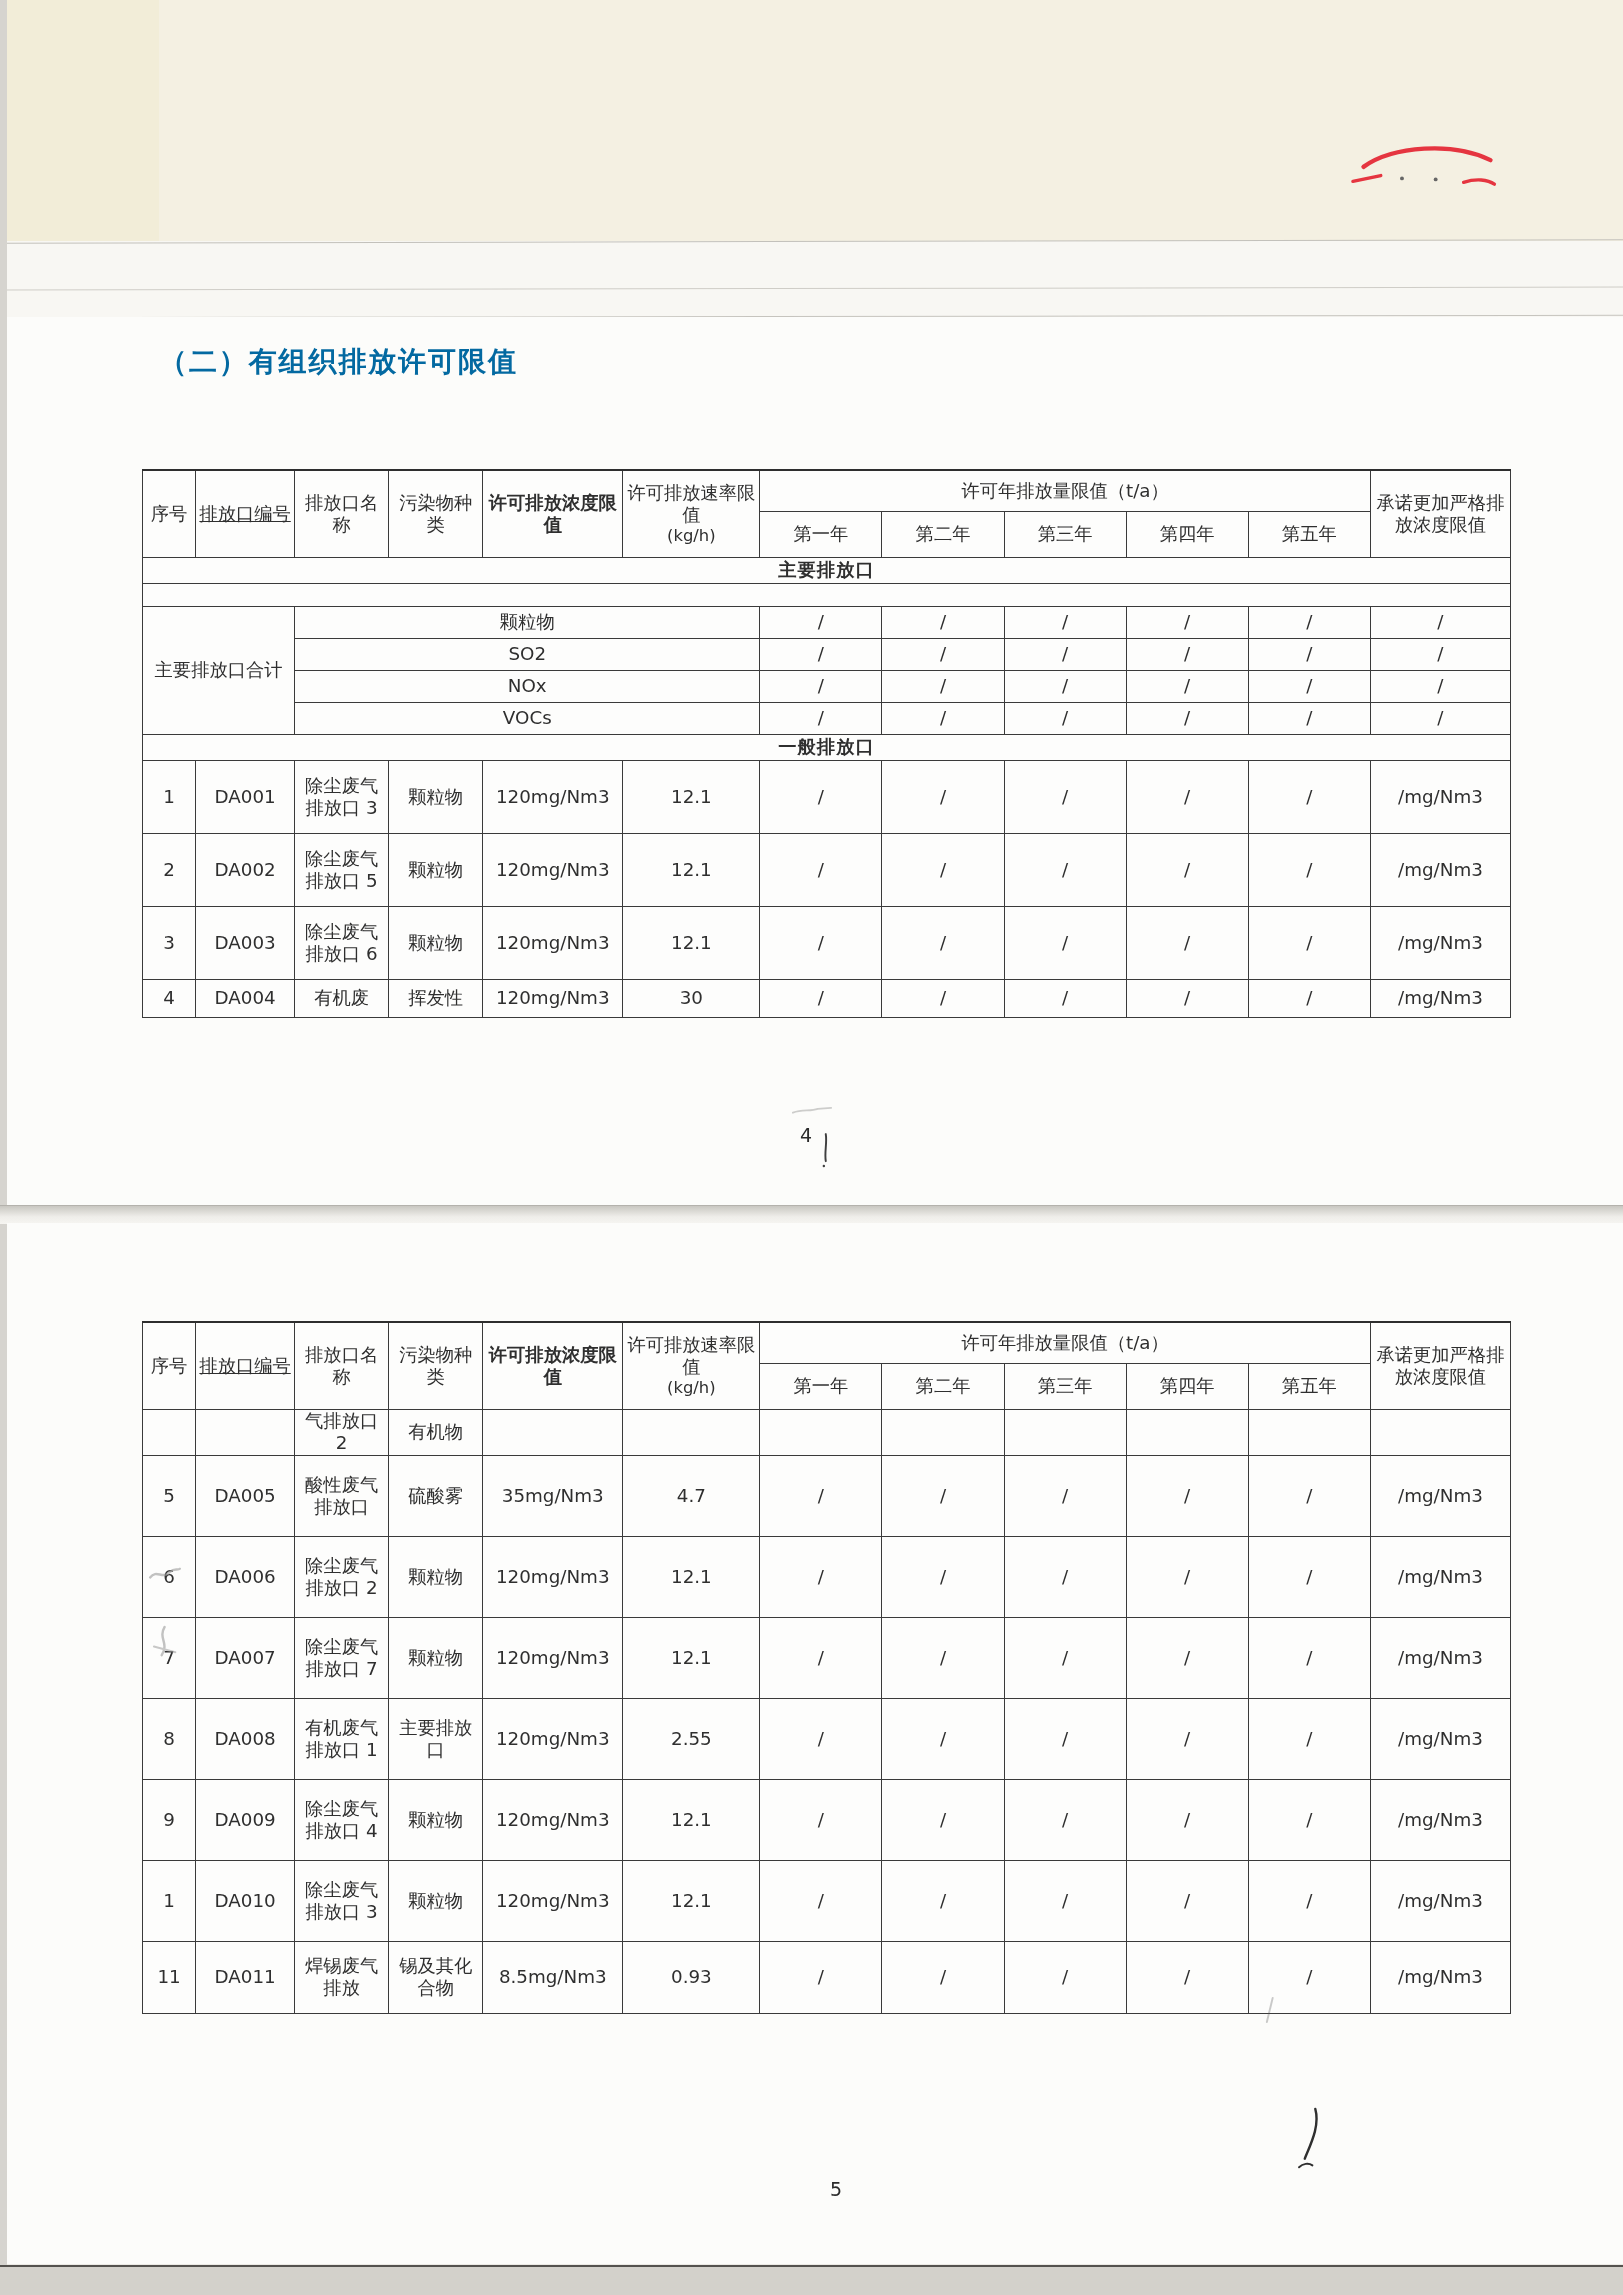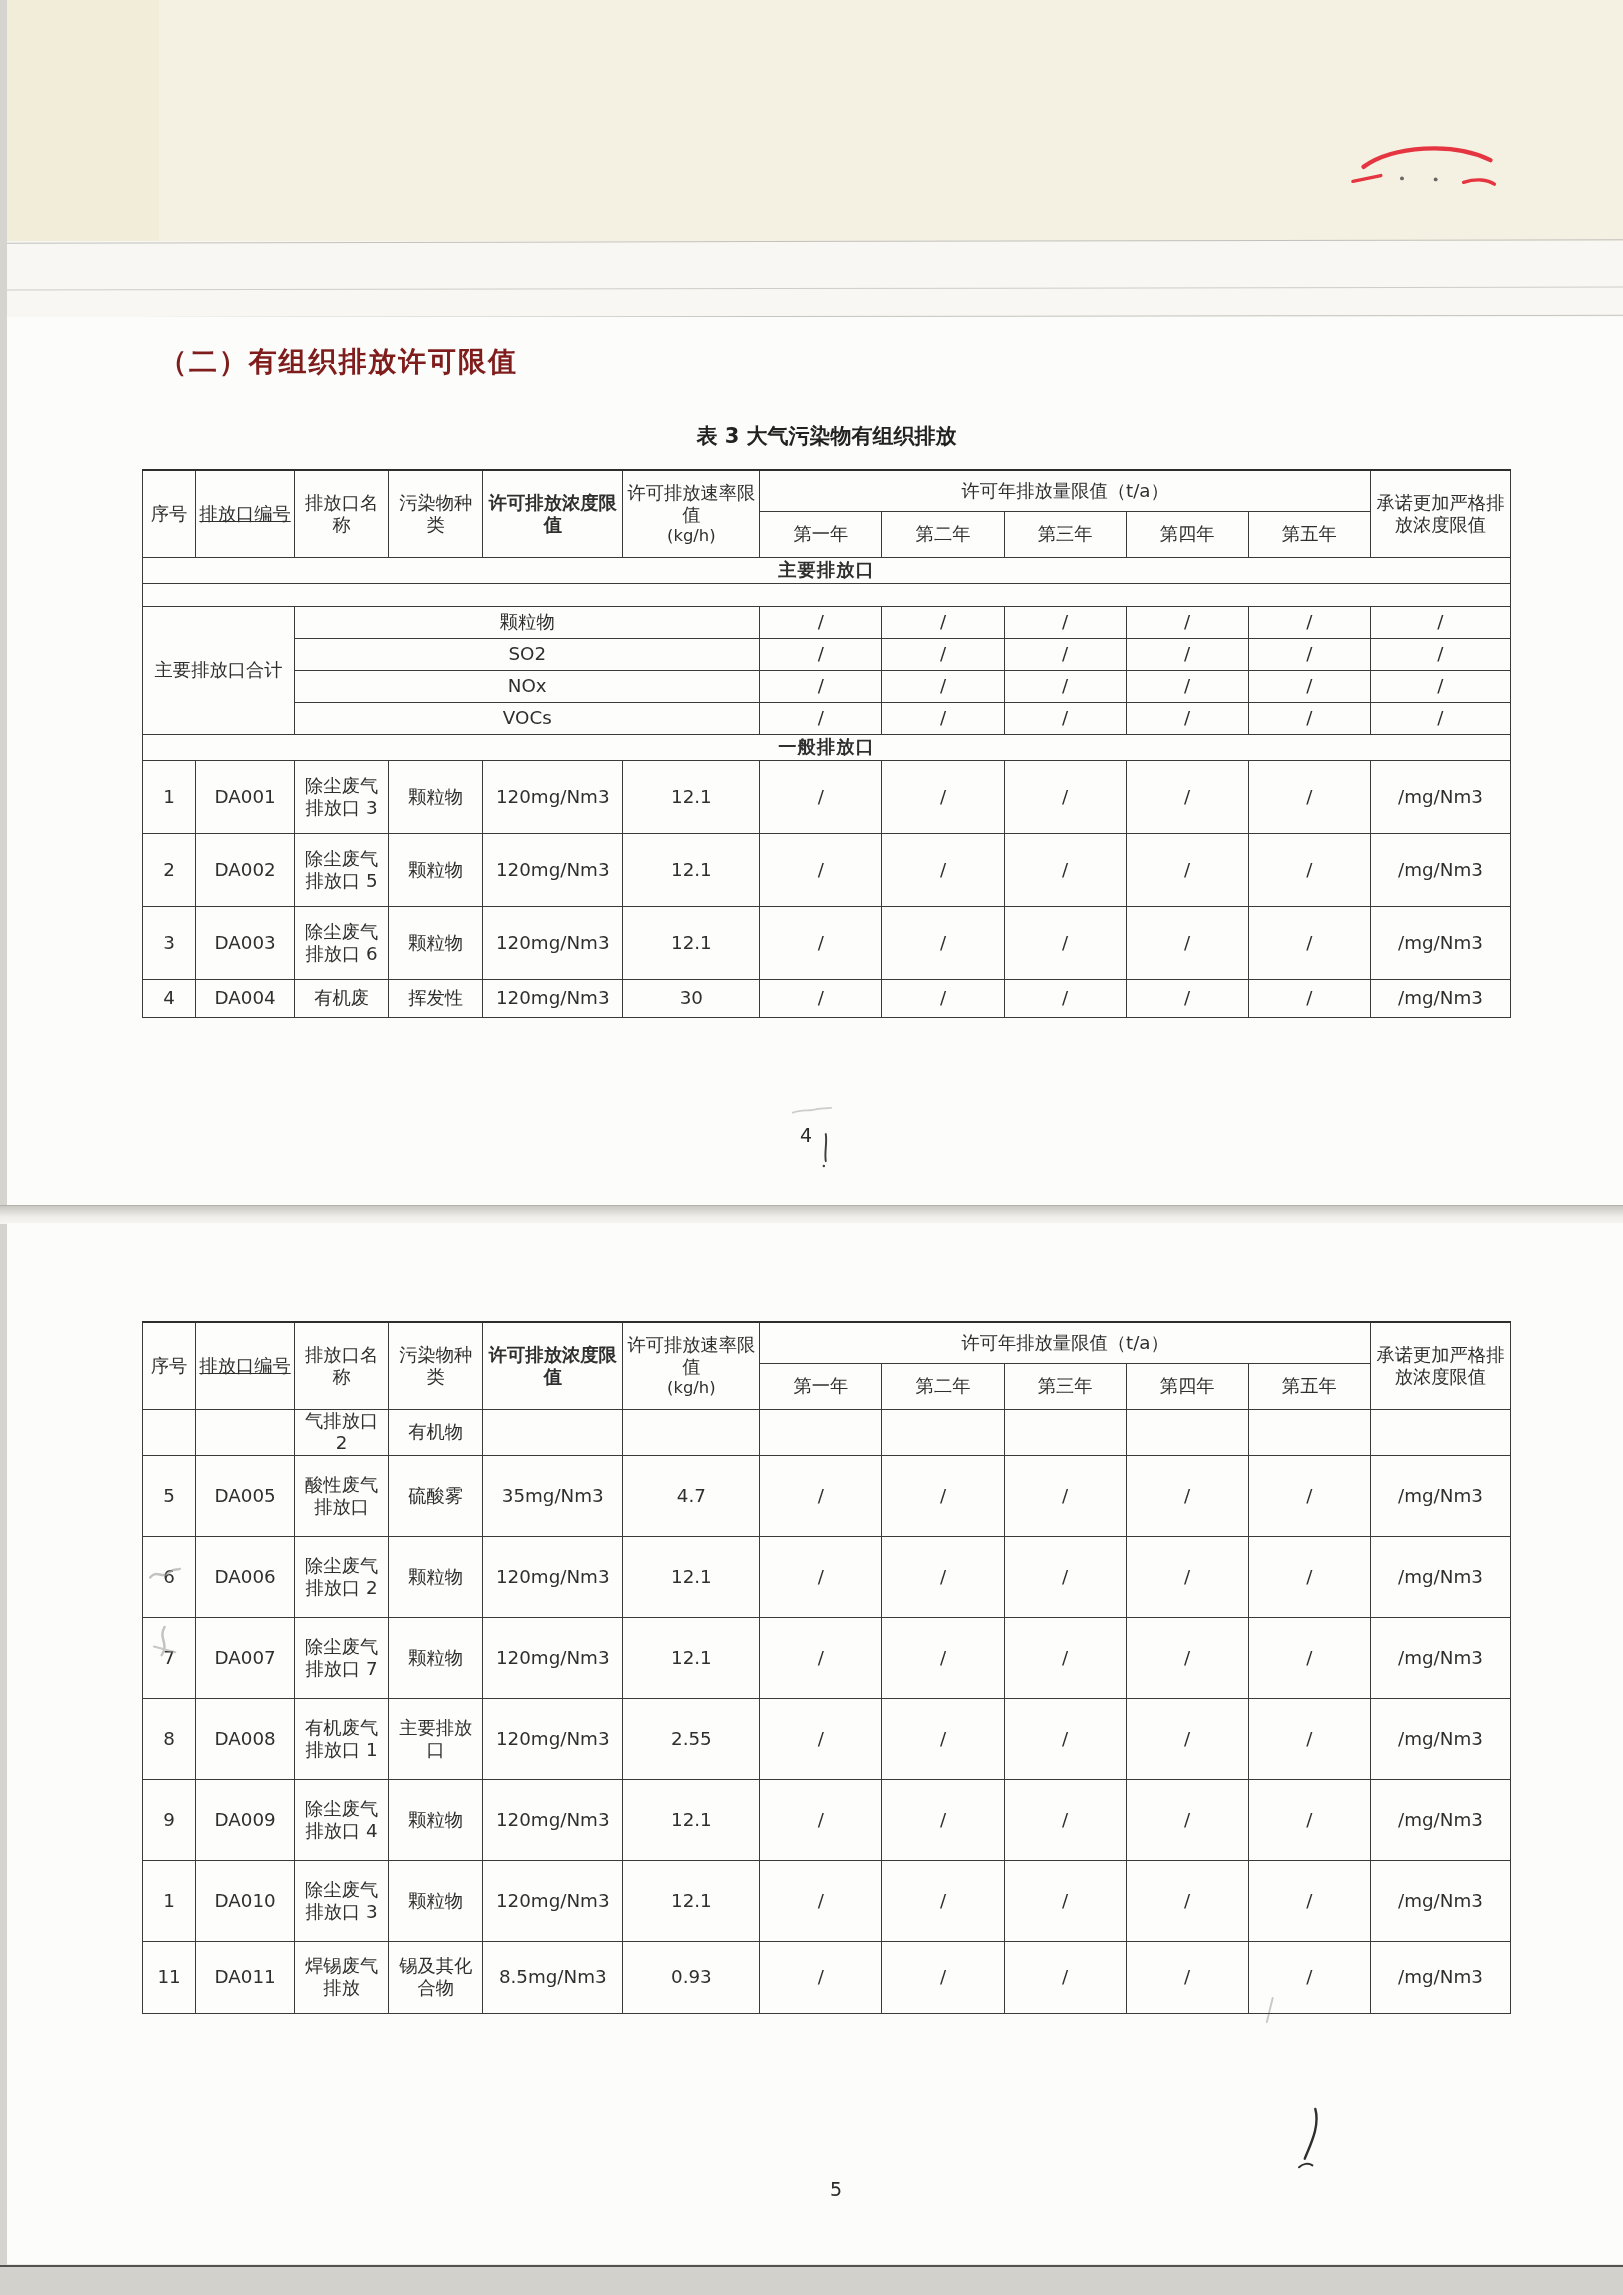--- a/index.html
+++ b/index.html
@@ -17,21 +17,21 @@
   .left-strip{left:0;top:0;width:6.7px;height:2295px;background:#d6d4cf;}
   .page{left:6.7px;width:1617px;background:#fcfcfa;}
   .page1{top:317px;height:888px;}
   .junction{left:0;top:1205px;width:1624px;height:18.3px;
             background:linear-gradient(#c9c7c1, #efeeea 60%, #f6f5f1);
             border-top:1px solid #b4b2ac;}
   .page2{top:1223px;height:1041px;}
   .bottom-line{left:0;top:2265px;width:1624px;height:2.4px;background:#54524e;}
   .bottom-band{left:0;top:2267px;width:1624px;height:28.4px;background:#d3d1cb;}
 
-  .heading{left:159px;top:343px;font-size:28px;font-weight:bold;color:#7f1d1d;letter-spacing:1.9px;}
+  .heading{left:159px;top:343px;font-size:28px;font-weight:bold;color:#0369a1;letter-spacing:1.9px;}
   .tbl-title{left:142px;top:422px;width:1369px;text-align:center;font-size:21px;font-weight:bold;color:#222;}
   .pagenum{font-size:19px;color:#2a2a2a;}
   .pn4{left:800px;top:1124px;}
   .pn5{left:830px;top:2178px;}
 
   table.doc{border-collapse:collapse;table-layout:fixed;width:1369px;background:#fdfdfc;}
   table.doc td{border:1px solid #3a3a3a;text-align:center;vertical-align:middle;
                padding:0 2.9px;font-size:18.3px;line-height:1.2;color:#2f2f2f;overflow:hidden;
                word-break:break-all;}
   table.doc{border:1.4px solid #2e2e2e;border-top-width:2.9px;}
@@ -69,21 +69,20 @@
   <svg class="abs" style="left:1350px;top:137px;" width="154" height="53" viewBox="0 0 320 110">
     <path d="M28 62 C 90 18, 215 10, 292 48" stroke="#e53540" stroke-width="9" fill="none" stroke-linecap="round"></path>
     <path d="M6 92 L 64 80" stroke="#e53540" stroke-width="7" fill="none" stroke-linecap="round"></path>
     <path d="M236 94 C 262 86, 286 88, 300 98" stroke="#e53540" stroke-width="7" fill="none" stroke-linecap="round"></path>
     <circle cx="108" cy="86" r="4" fill="#666"></circle>
       <circle cx="178" cy="88" r="4" fill="#666"></circle>
   </svg>
 
   <div class="abs heading">（二）有组织排放许可限值</div>
 
-  <div class="abs tbl-title">表 3  大气污染物有组织排放</div>
 
   <div class="abs" style="left:142px;top:469px;">
     <table class="doc">
       <colgroup>
         <col style="width:53px">
           <col style="width:99px">
           <col style="width:94px">
           <col style="width:94px">
         <col style="width:140px">
           <col style="width:137px">

